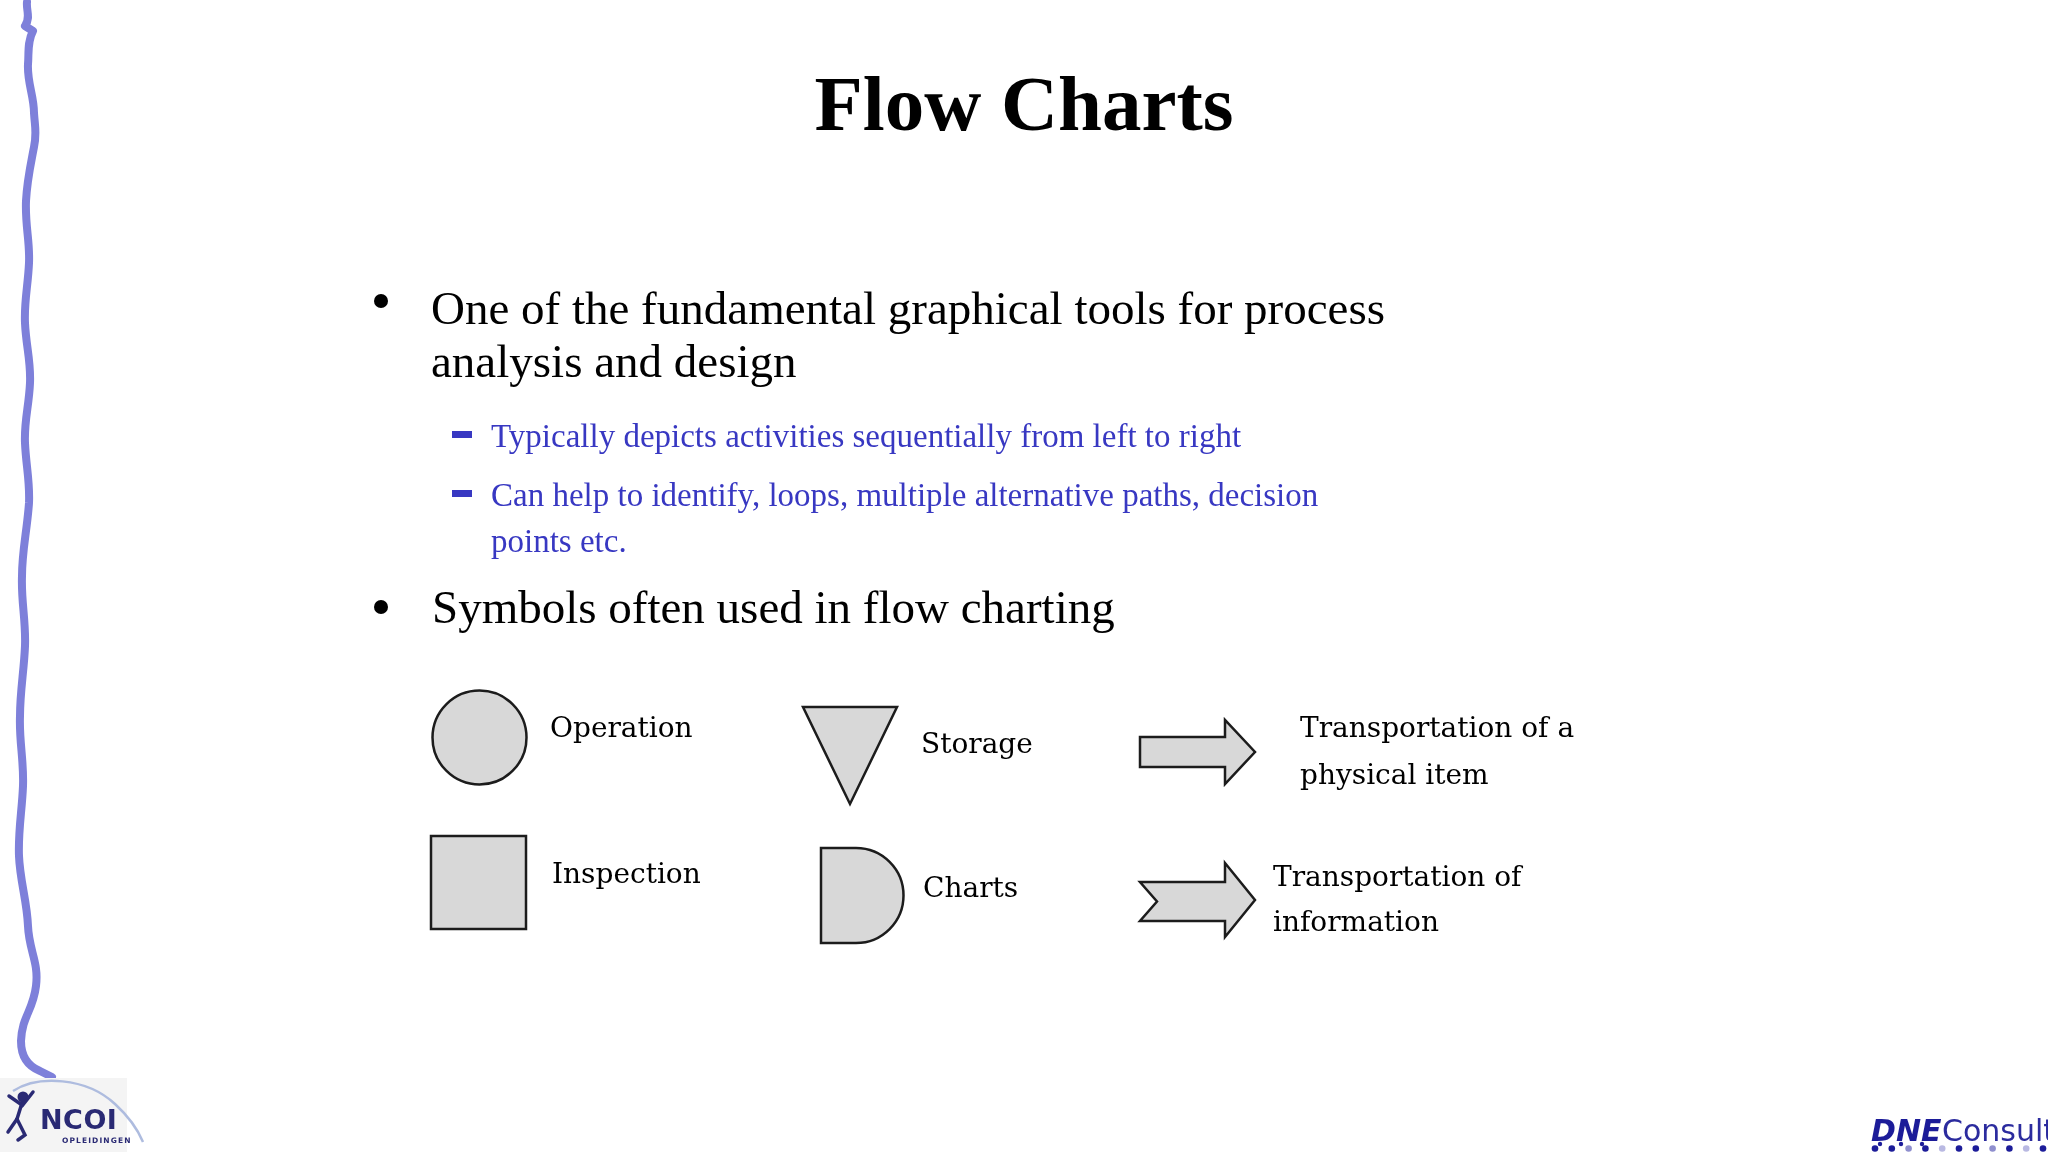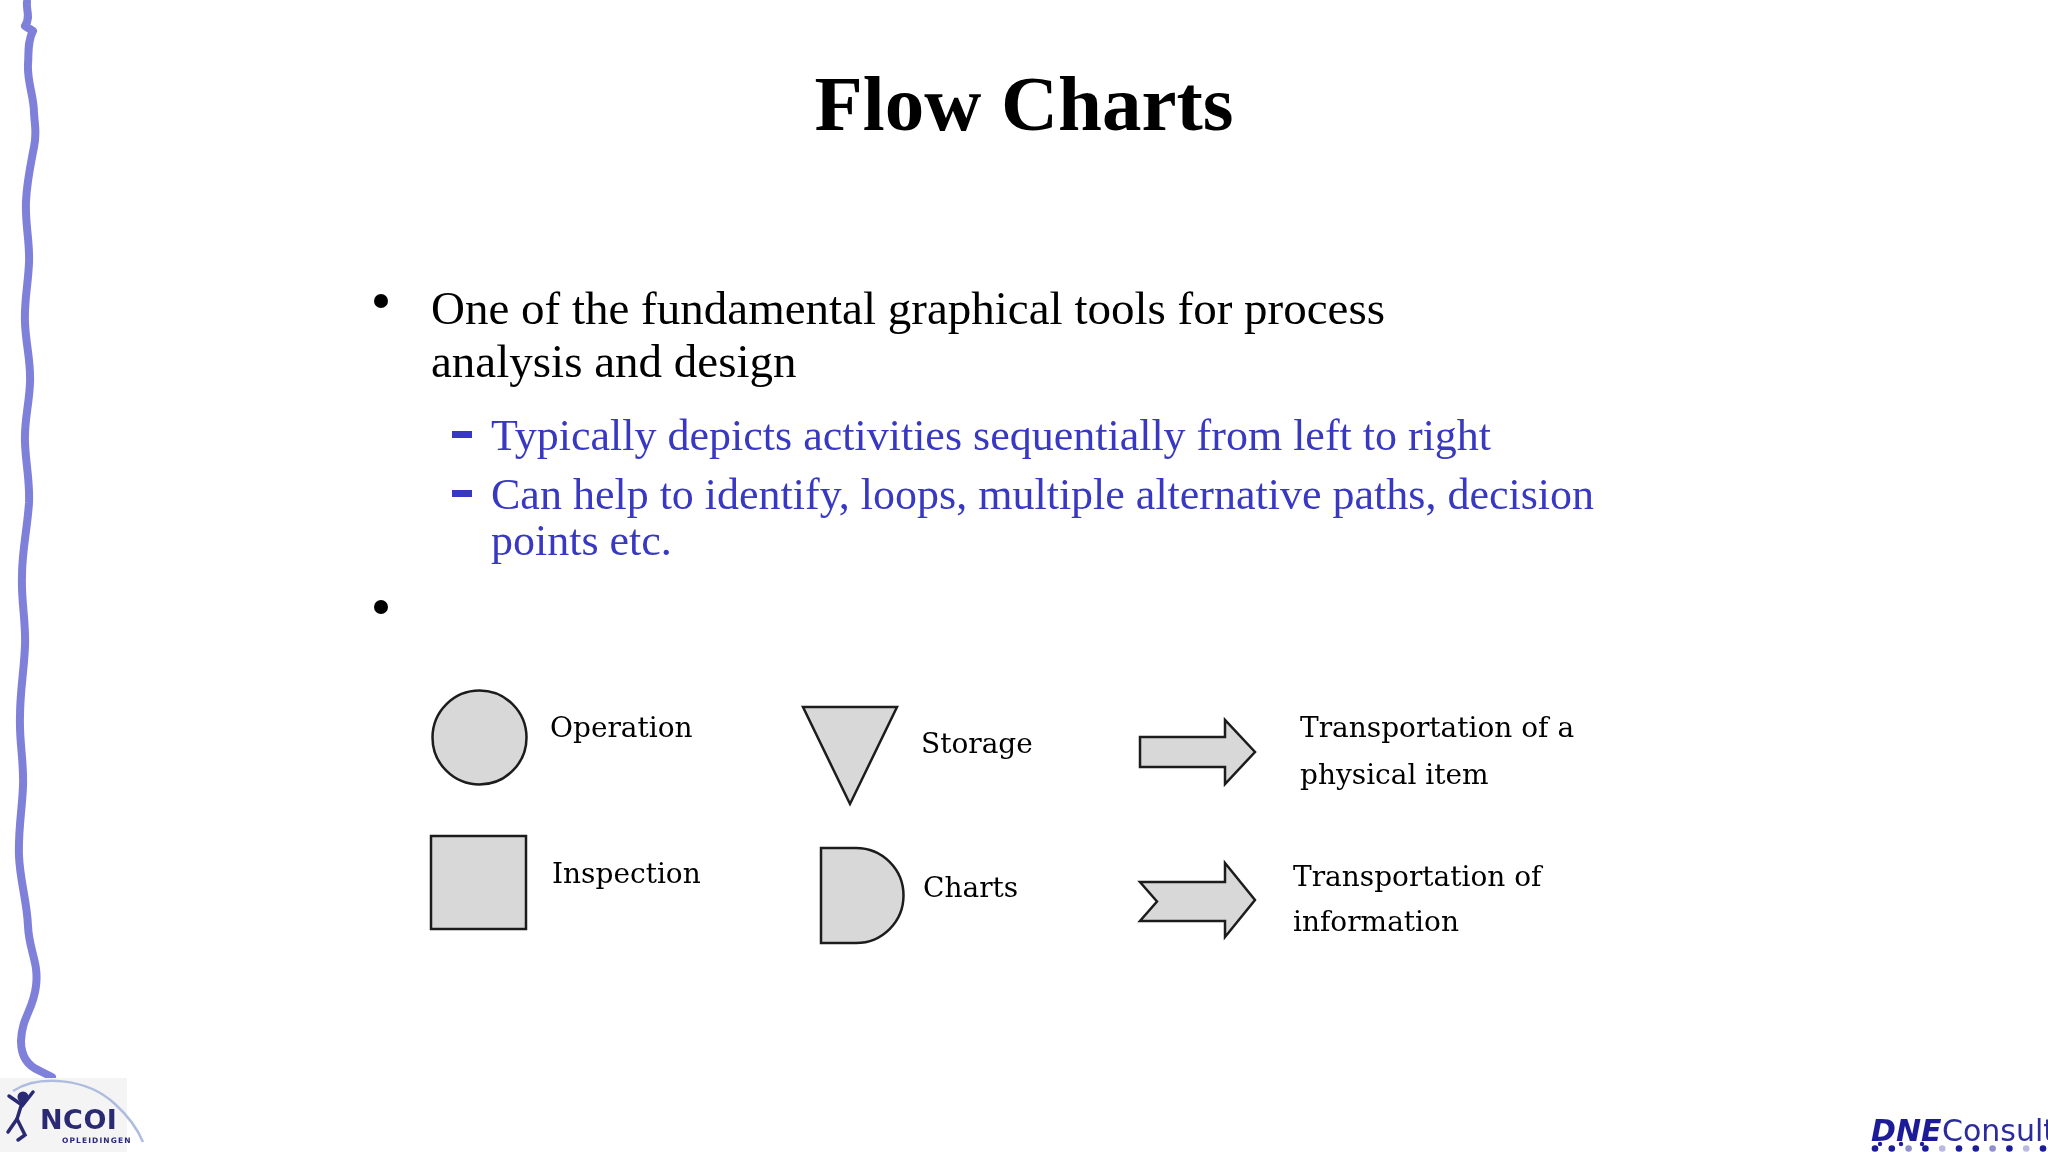--- a/index.html
+++ b/index.html
@@ -25,23 +25,23 @@
     overflow:hidden;
     font-family:"Liberation Serif", serif;
     color:var(--text_black);
   }
   .tx{position:absolute;white-space:nowrap;}
   .title{
     left:0;right:0;text-align:center;
     font-weight:bold;font-size:79px;line-height:80px;
   }
   .body{font-size:47px;line-height:53px;}
-  .blue{font-size:44px;line-height:46px;color:var(--accent_blue);}
+  .blue{font-size:33px;line-height:46px;color:var(--accent_blue);}
   .label{font-family:"DejaVu Serif", serif;font-size:28px;line-height:47px;}
-  .label2{line-height:45px;margin-left:20px;}
+  .label2{line-height:45px;}
   .bdot{position:absolute;width:14px;height:14px;border-radius:50%;background:var(--text_black);}
   .bdash{position:absolute;width:20px;height:7px;background:var(--accent_blue);}
   .shape{position:absolute;}
   .shape .fillpart{fill:var(--shape_fill);stroke:var(--shape_stroke);stroke-width:2.5px;stroke-linejoin:miter;}
   .wavy path{fill:none;stroke:var(--wavy_line);stroke-width:8px;stroke-linecap:round;stroke-linejoin:round;}
   
   .ncoi-box{fill:var(--logo_bg);}
   .ncoi-arc{fill:none;stroke:var(--ncoi_arc);stroke-width:2.5px;}
   .ncoi-man{fill:none;stroke:var(--ncoi_navy);stroke-width:3.5px;stroke-linecap:round;}
   .ncoi-head{fill:var(--ncoi_navy);}
@@ -86,20 +86,23 @@
     <div>Typically depicts activities sequentially from left to right</div>
   </div>
 
   <div class="bdash" style="left:452px;top:490px;"></div>
   <div class="tx blue" style="left:491px;top:472px;">
     <div>Can help to identify, loops, multiple alternative paths, decision</div>
     <div>points etc.</div>
   </div>
 
   <div class="bdot" style="left:374px;top:600px;"></div>
+  <div class="tx body" style="left:432px;top:581px;">
+    <div>Symbols often used in flow charting</div>
+  </div>
 
   <svg class="shape" style="left:428px;top:686px;" width="103" height="103" viewBox="0 0 103 103">
     <circle class="fillpart" cx="51.5" cy="51.5" r="47"></circle>
   </svg>
   <div class="tx label" style="left:550px;top:704px;">Operation</div>
 
   <svg class="shape" style="left:799px;top:704px;" width="102" height="103" viewBox="0 0 102 103">
     <polygon class="fillpart" points="4,3 98,3 51,100"></polygon>
   </svg>
   <div class="tx label" style="left:921px;top:720px;">Storage</div>

